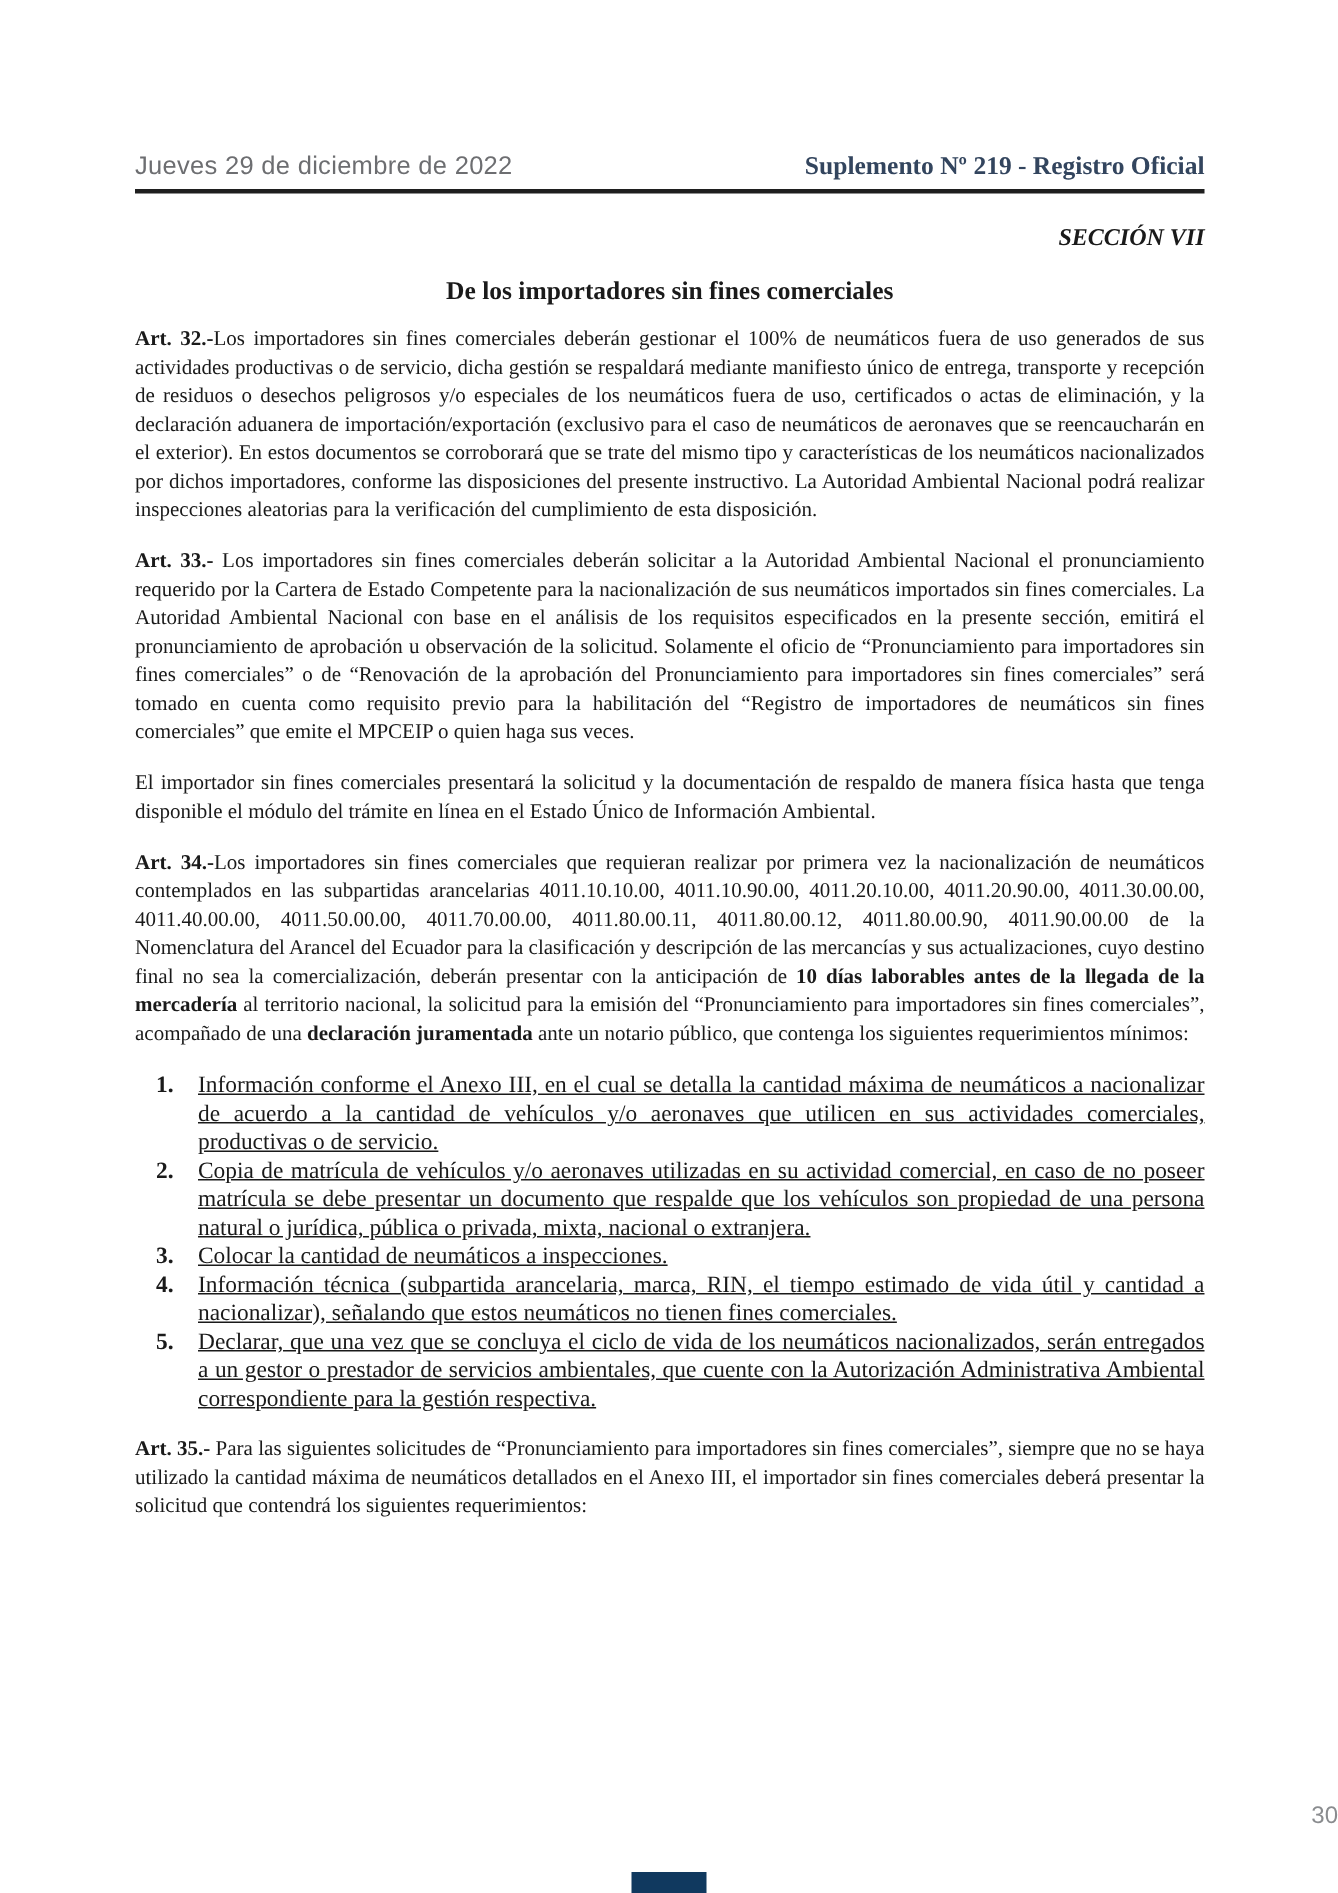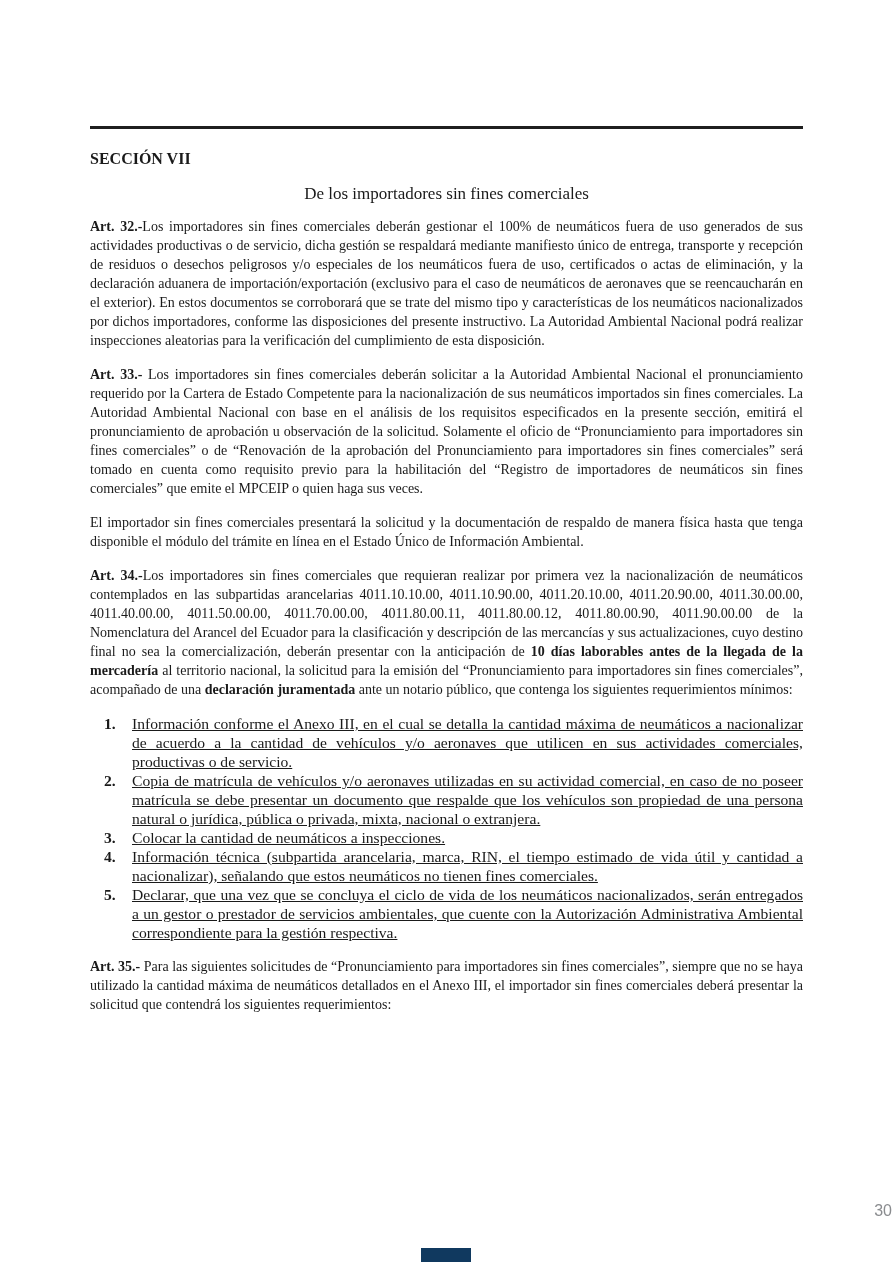--- a/index.html
+++ b/index.html
@@ -32,26 +32,26 @@
     font-size:17px;font-weight:bold;color:var(--header-supplement);
   }
   .rule{
     position:absolute;top:126px;left:90px;right:89px;height:3px;
     background:var(--rule);
   }
   .docbody{
     position:absolute;top:143px;left:90px;right:89px;
   }
   .section-title{
-    margin:6px 0 16px;text-align:left;
-    font-size:16px;font-weight:bold;line-height:19px;
+    margin:6px 0 16px;text-align:right;
+    font-size:16px;font-weight:bold;line-height:19px;font-style:italic;
   }
   .section-subtitle{
     margin:12px 0 0;text-align:center;
-    font-size:17px;font-weight:normal;line-height:20px;
+    font-size:17px;font-weight:bold;line-height:20px;
   }
   .para{
     margin:15px 0 0;
     text-align:justify;
     font-size:14px;line-height:19px;
   }
   .para:first-of-type{margin-top:13px;}
   .list{margin:15px 0 0;}
   .li{
     display:flex;
@@ -75,20 +75,24 @@
     position:absolute;bottom:0;left:421px;
     width:50px;height:14px;
     background:var(--footer-bar);
   }
 </style>
 </head>
 <body>
 
 <div class="page">
 
+  <div class="header">
+    <span class="header-date">Jueves 29 de diciembre de 2022</span>
+    <span class="header-supplement">Suplemento Nº 219 - Registro Oficial</span>
+  </div>
 
   <div class="rule"></div>
 
   <div class="docbody">
     <h1 class="section-title">SECCIÓN VII</h1>
     <h2 class="section-subtitle">De los importadores sin fines comerciales</h2>
     <div id="blocks">
         <p class="para"><span class="b">Art. 32.-</span><span>Los importadores sin fines comerciales deberán gestionar el 100% de neumáticos fuera de uso generados de sus actividades productivas o de servicio, dicha gestión se respaldará mediante manifiesto único de entrega, transporte y recepción de residuos o desechos peligrosos y/o especiales de los neumáticos fuera de uso, certificados o actas de eliminación, y la declaración aduanera de importación/exportación (exclusivo para el caso de neumáticos de aeronaves que se reencaucharán en el exterior). En estos documentos se corroborará que se trate del mismo tipo y características de los neumáticos nacionalizados por dichos importadores, conforme las disposiciones del presente instructivo. La Autoridad Ambiental Nacional podrá realizar inspecciones aleatorias para la verificación del cumplimiento de esta disposición.</span></p>
         <p class="para"><span class="b">Art. 33.-</span><span> Los importadores sin fines comerciales deberán solicitar a la Autoridad Ambiental Nacional el pronunciamiento requerido por la Cartera de Estado Competente para la nacionalización de sus neumáticos importados sin fines comerciales. La Autoridad Ambiental Nacional con base en el análisis de los requisitos especificados en la presente sección, emitirá el pronunciamiento de aprobación u observación de la solicitud. Solamente el oficio de </span><span class="i">“Pronunciamiento para importadores sin fines comerciales”</span><span> o de </span><span class="i">“Renovación de la aprobación del Pronunciamiento para importadores sin fines comerciales”</span><span> será tomado en cuenta como requisito previo para la habilitación del </span><span class="i">“Registro de importadores de neumáticos sin fines comerciales”</span><span> que emite el MPCEIP o quien haga sus veces.</span></p>
         <p class="para"><span>El importador sin fines comerciales presentará la solicitud y la documentación de respaldo de manera física hasta que tenga disponible el módulo del trámite en línea en el Estado Único de Información Ambiental.</span></p>

